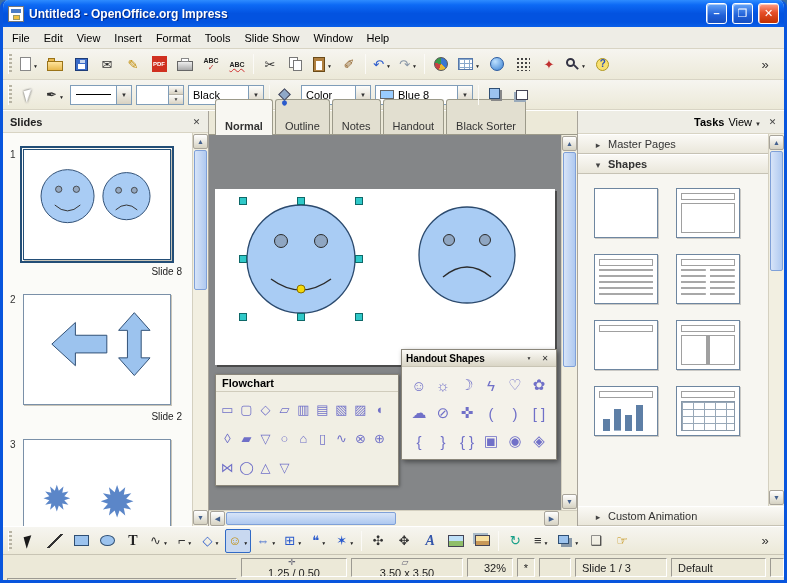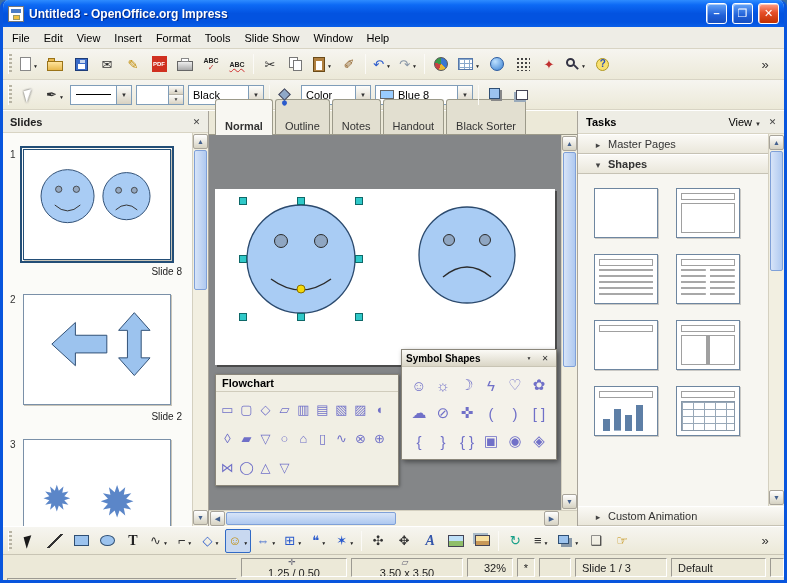--- a/index.html
+++ b/index.html
@@ -159,21 +159,21 @@
   .arr-down{bottom:1px;left:0;} .arr-down::before{content:"▼";}
   .arr-left{left:1px;top:0;}  .arr-left::before{content:"◀";}
   .arr-right{right:1px;top:0;} .arr-right::before{content:"▶";}
   .sb-vthumb{position:absolute;left:1px;width:13px;background:linear-gradient(90deg,#D7E4F8,#AFC9F0);border:1px solid #7FA0D8;border-radius:2px;}
   .center-bottom{height:16px;flex:none;display:flex;}
   .h-sb{flex:1;position:relative;background:#F2EFE1;border-top:1px solid #D4D0C0;}
   .sb-hthumb{position:absolute;top:1px;height:13px;background:linear-gradient(#D7E4F8,#AFC9F0);border:1px solid #7FA0D8;border-radius:2px;}
   .sb-corner{width:17px;flex:none;background:#ECE9D8;border-top:1px solid #D4D0C0;}
   
   .tasks{width:207px;flex:none;display:flex;flex-direction:column;border-left:1px solid #A8A49A;background:#F0EEE4;}
-  .tasks-hdr{height:23px;flex:none;display:flex;align-items:center;gap:4px;padding:0 4px 0 8px;background:#EEEDE5;border-bottom:1px solid #D8D4C4;}
+  .tasks-hdr{height:23px;flex:none;display:flex;align-items:center;gap:4px;padding:0 4px 0 8px;background:#EEEDE5;border-bottom:1px solid #D8D4C4;text-align:right;}
   .tasks-title{font-weight:bold;flex:1;}
   .tasks-view{display:flex;align-items:center;gap:3px;}
   .caret-s::before{content:"▼";font-size:6px;color:#333;}
   .tasks-scrollzone{flex:1;min-height:0;position:relative;}
   .tasks-scroll-inner{position:absolute;left:0;top:0;right:16px;bottom:0;display:flex;flex-direction:column;}
   .sec{height:20px;flex:none;display:flex;align-items:center;gap:6px;padding:0 16px;background:linear-gradient(#FAF9F5,#EAE7DB);
     border-top:1px solid #FFF;border-bottom:1px solid #C6C2B4;color:#333;}
   .sec.active{font-weight:bold;}
   .tri{width:8px;text-align:center;color:#444;}
   .tri-r::before{content:"▸";font-size:9px;}
@@ -566,21 +566,21 @@
                 <span class="fc-cell">◯</span>
 
                 <span class="fc-cell">△</span>
 
                 <span class="fc-cell">▽</span>
               </div>
           </div>
 
           <div class="sym-popup">
             <div class="sym-title">
-              <span>Symbol Shapes</span>
+              <span>Handout Shapes</span>
               <span class="spacer"></span>
               <span class="mini mini-dd"></span>
               <span class="mini mini-x"></span>
             </div>
             <div class="sym-grid">
 
                 <span class="sym-cell">☺</span>
 
                 <span class="sym-cell">☼</span>
 

